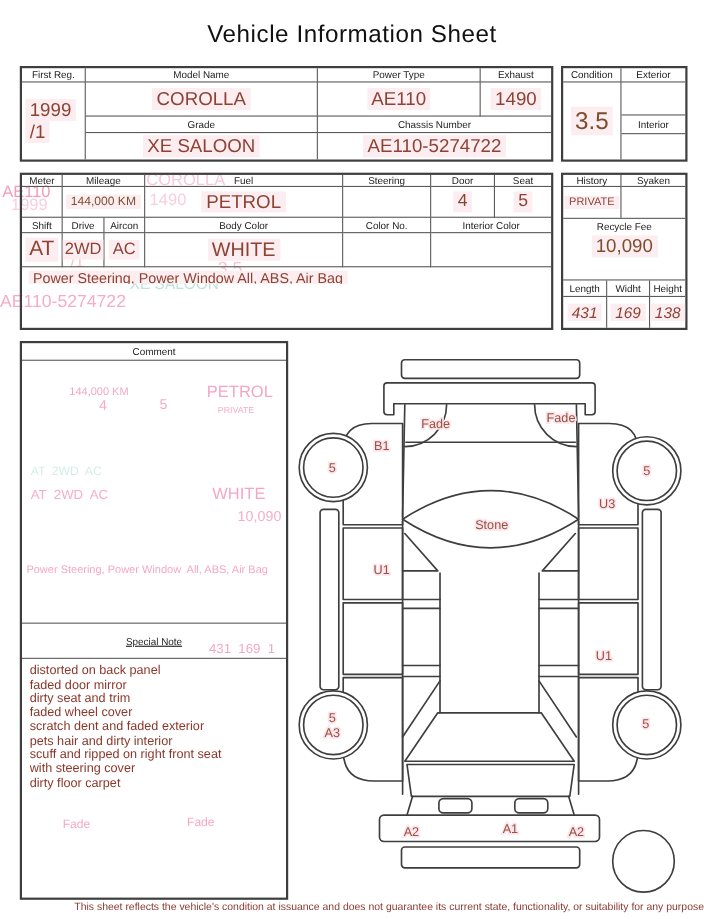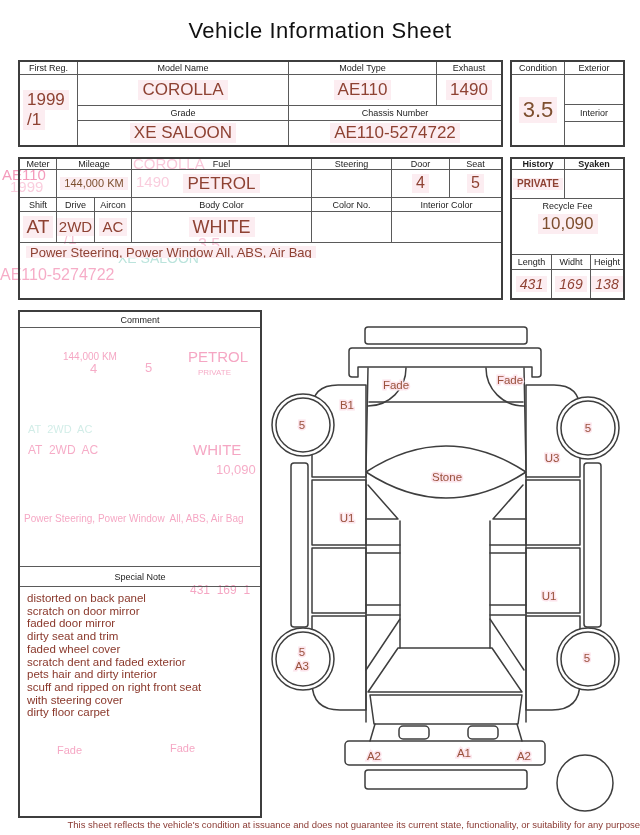--- a/index.html
+++ b/index.html
@@ -35,36 +35,36 @@
   .span2{grid-column:3/5;}
   .t2m{left:18px;top:157px;width:485px;height:143px;
        grid-template-columns:37px 38px 37px 180px 80px 58px 1fr;
        grid-template-rows:11px 28px 14px 31px 15px 1fr;}
   .mile{grid-column:2/4;}
   .intcol{grid-column:6/8;}
   .equipfull{grid-column:1/8;}
   .equipval{justify-content:flex-start;align-items:flex-start;padding:3px 0 0 6px;}
   .equipval .hl{font-size:13px;}
   .t2r{left:510px;top:157px;width:115px;height:143px;display:flex;flex-direction:column;}
-  .t2r-top{display:grid;grid-template-columns:53px 1fr;grid-template-rows:11px 28px;border-bottom:1px solid var(--line2);font-weight:bold;}
+  .t2r-top{display:grid;grid-template-columns:53px 1fr;grid-template-rows:11px 28px;border-bottom:1px solid var(--line2);}
   .t2r-fee{height:56px;border-bottom:1px solid var(--line2);text-align:center;}
   .t2r-fee .hdr{display:block;margin-top:2px;}
   .t2r-fee .val{display:inline-block;margin-top:3px;}
   .t2r-dim{flex:1;display:grid;grid-template-columns:40px 39px 1fr;grid-template-rows:15px 1fr;}
   .dimv{font-size:14px;font-style:italic;}
   .pval{font-size:10px;}
   .mval{font-size:11px;}
   .dsval{font-size:16px;}
   .wval{font-size:18px;}
 
   .cbox{left:18px;top:310px;width:244px;height:508px;display:flex;flex-direction:column;}
   .chdr{height:16px;border-bottom:1px solid var(--line2);display:flex;align-items:center;justify-content:center;}
   .cbody{height:238px;position:relative;}
-  .shdr{height:21px;border-top:1px solid var(--line2);border-bottom:1px solid var(--line2);
-        display:flex;align-items:center;justify-content:center;}
+  .shdr{height:33px;border-top:1px solid var(--line2);border-bottom:1px solid var(--line2);
+        display:flex;align-items:center;justify-content:center;text-decoration:underline;}
   .sbody{flex:1;padding:5px 7px;font-size:11.5px;line-height:12.7px;color:var(--note);}
 
   .ghost-layer{position:absolute;left:0;top:0;width:640px;height:835px;pointer-events:none;}
   .ghost{position:absolute;white-space:pre;line-height:1;}
   .ghost.pink{color:#f391b5;}
   .ghost.teal{color:#8fd2c5;}
 
   .diagram{position:absolute;left:270px;top:305px;}
   .dlab{font-size:11.5px;fill:#9a523c;text-anchor:middle;
         paint-order:stroke;stroke:#fce4ec;stroke-width:3px;
@@ -99,21 +99,21 @@
       <span class="ghost pink" style="left: 216px; top: 463px; font-size: 13px; opacity: 0.75;">10,090</span>
       <span class="ghost pink" style="left: 24px; top: 514px; font-size: 10px; opacity: 0.8;">Power Steering, Power Window  All, ABS, Air Bag</span>
       <span class="ghost pink" style="left: 190px; top: 584px; font-size: 12px; opacity: 0.8;">431  169  1</span>
       <span class="ghost pink" style="left: 57px; top: 745px; font-size: 11px; opacity: 0.8;">Fade</span>
       <span class="ghost pink" style="left: 170px; top: 743px; font-size: 11px; opacity: 0.8;">Fade</span>
     </div>
 
   <div class="box grid t1m">
     <div class="cell hdr br bb">First Reg.</div>
     <div class="cell hdr br bb">Model Name</div>
-    <div class="cell hdr br bb">Model Type</div>
+    <div class="cell hdr br bb">Power Type</div>
     <div class="cell hdr bb">Exhaust</div>
 
     <div class="cell val br firstreg">
       <span class="hl">1999</span>
       <span class="hl">/1</span>
     </div>
     <div class="cell br bb">
         <span class="val hl">COROLLA</span>
       </div>
     <div class="cell br bb">
@@ -223,21 +223,20 @@
         </div>
     </div>
   </div>
 
   <div class="box cbox">
     <div class="chdr hdr">Comment</div>
     <div class="cbody"></div>
     <div class="shdr hdr">Special Note</div>
     <div class="sbody">
         <div>distorted on back panel</div>
-        <div>scratch on door mirror</div>
         <div>faded door mirror</div>
         <div>dirty seat and trim</div>
         <div>faded wheel cover</div>
         <div>scratch dent and faded exterior</div>
         <div>pets hair and dirty interior</div>
         <div>scuff and ripped on right front seat</div>
         <div>with steering cover</div>
         <div>dirty floor carpet</div>
       </div>
   </div>

